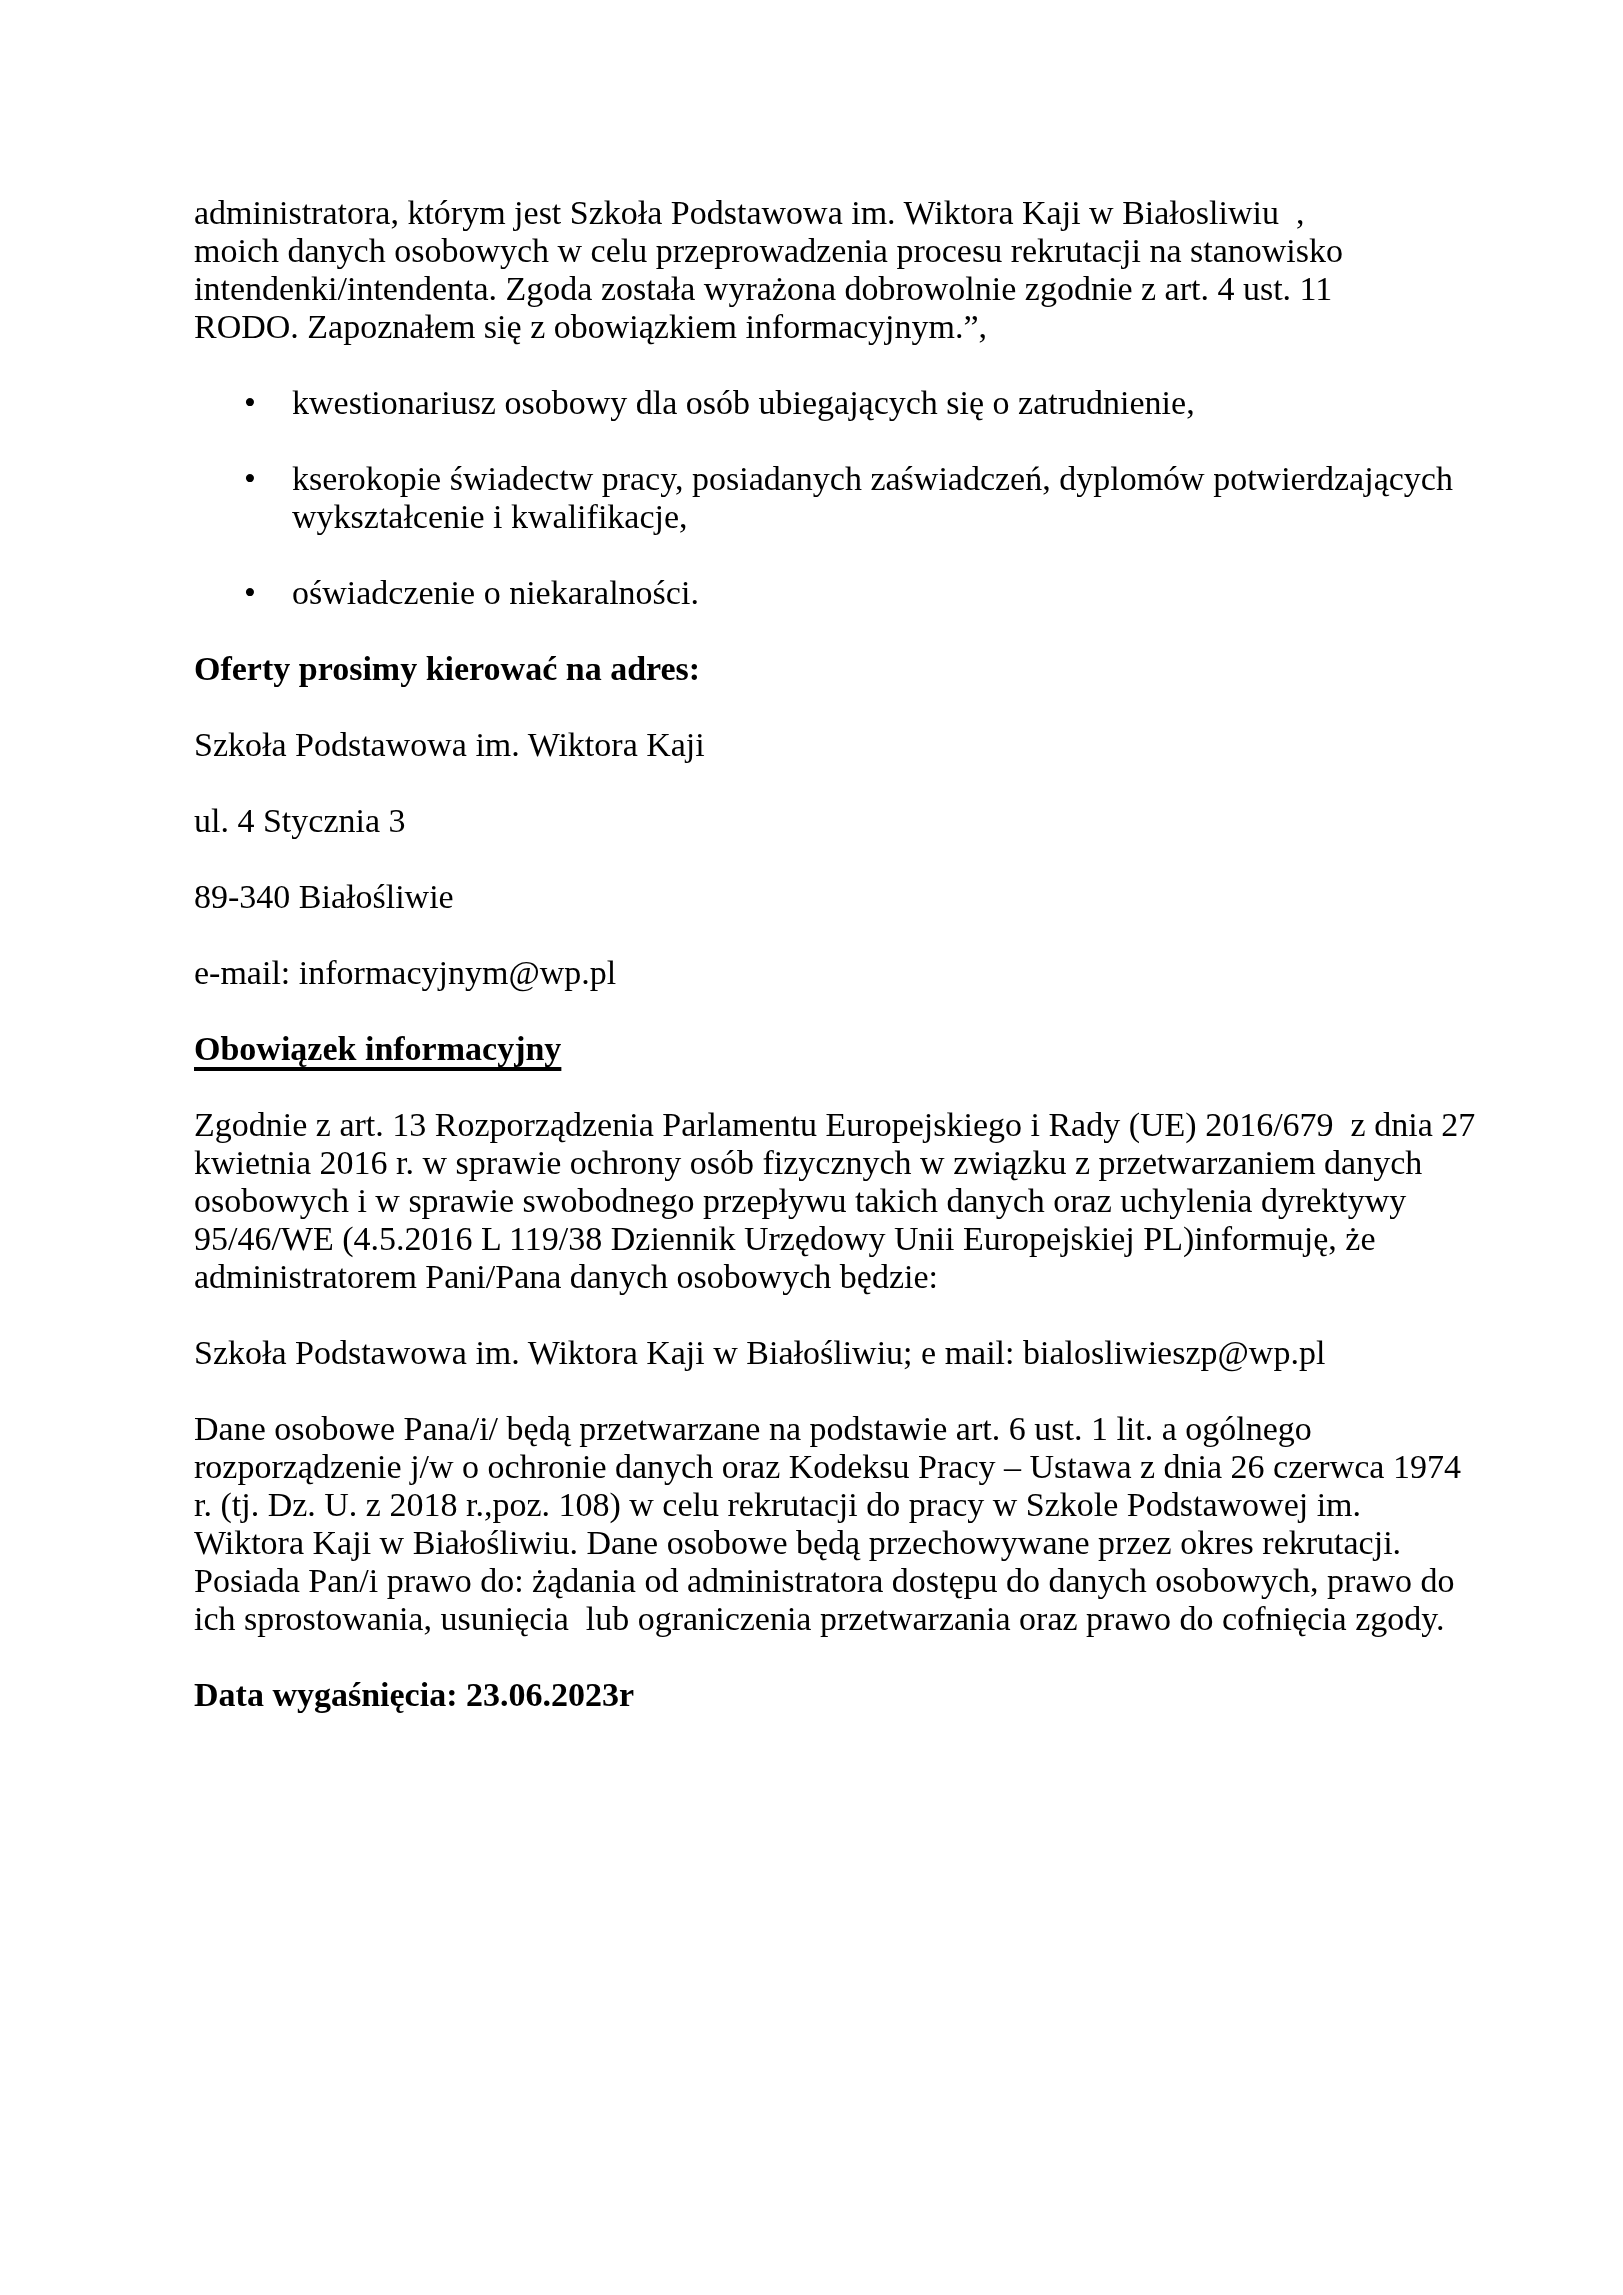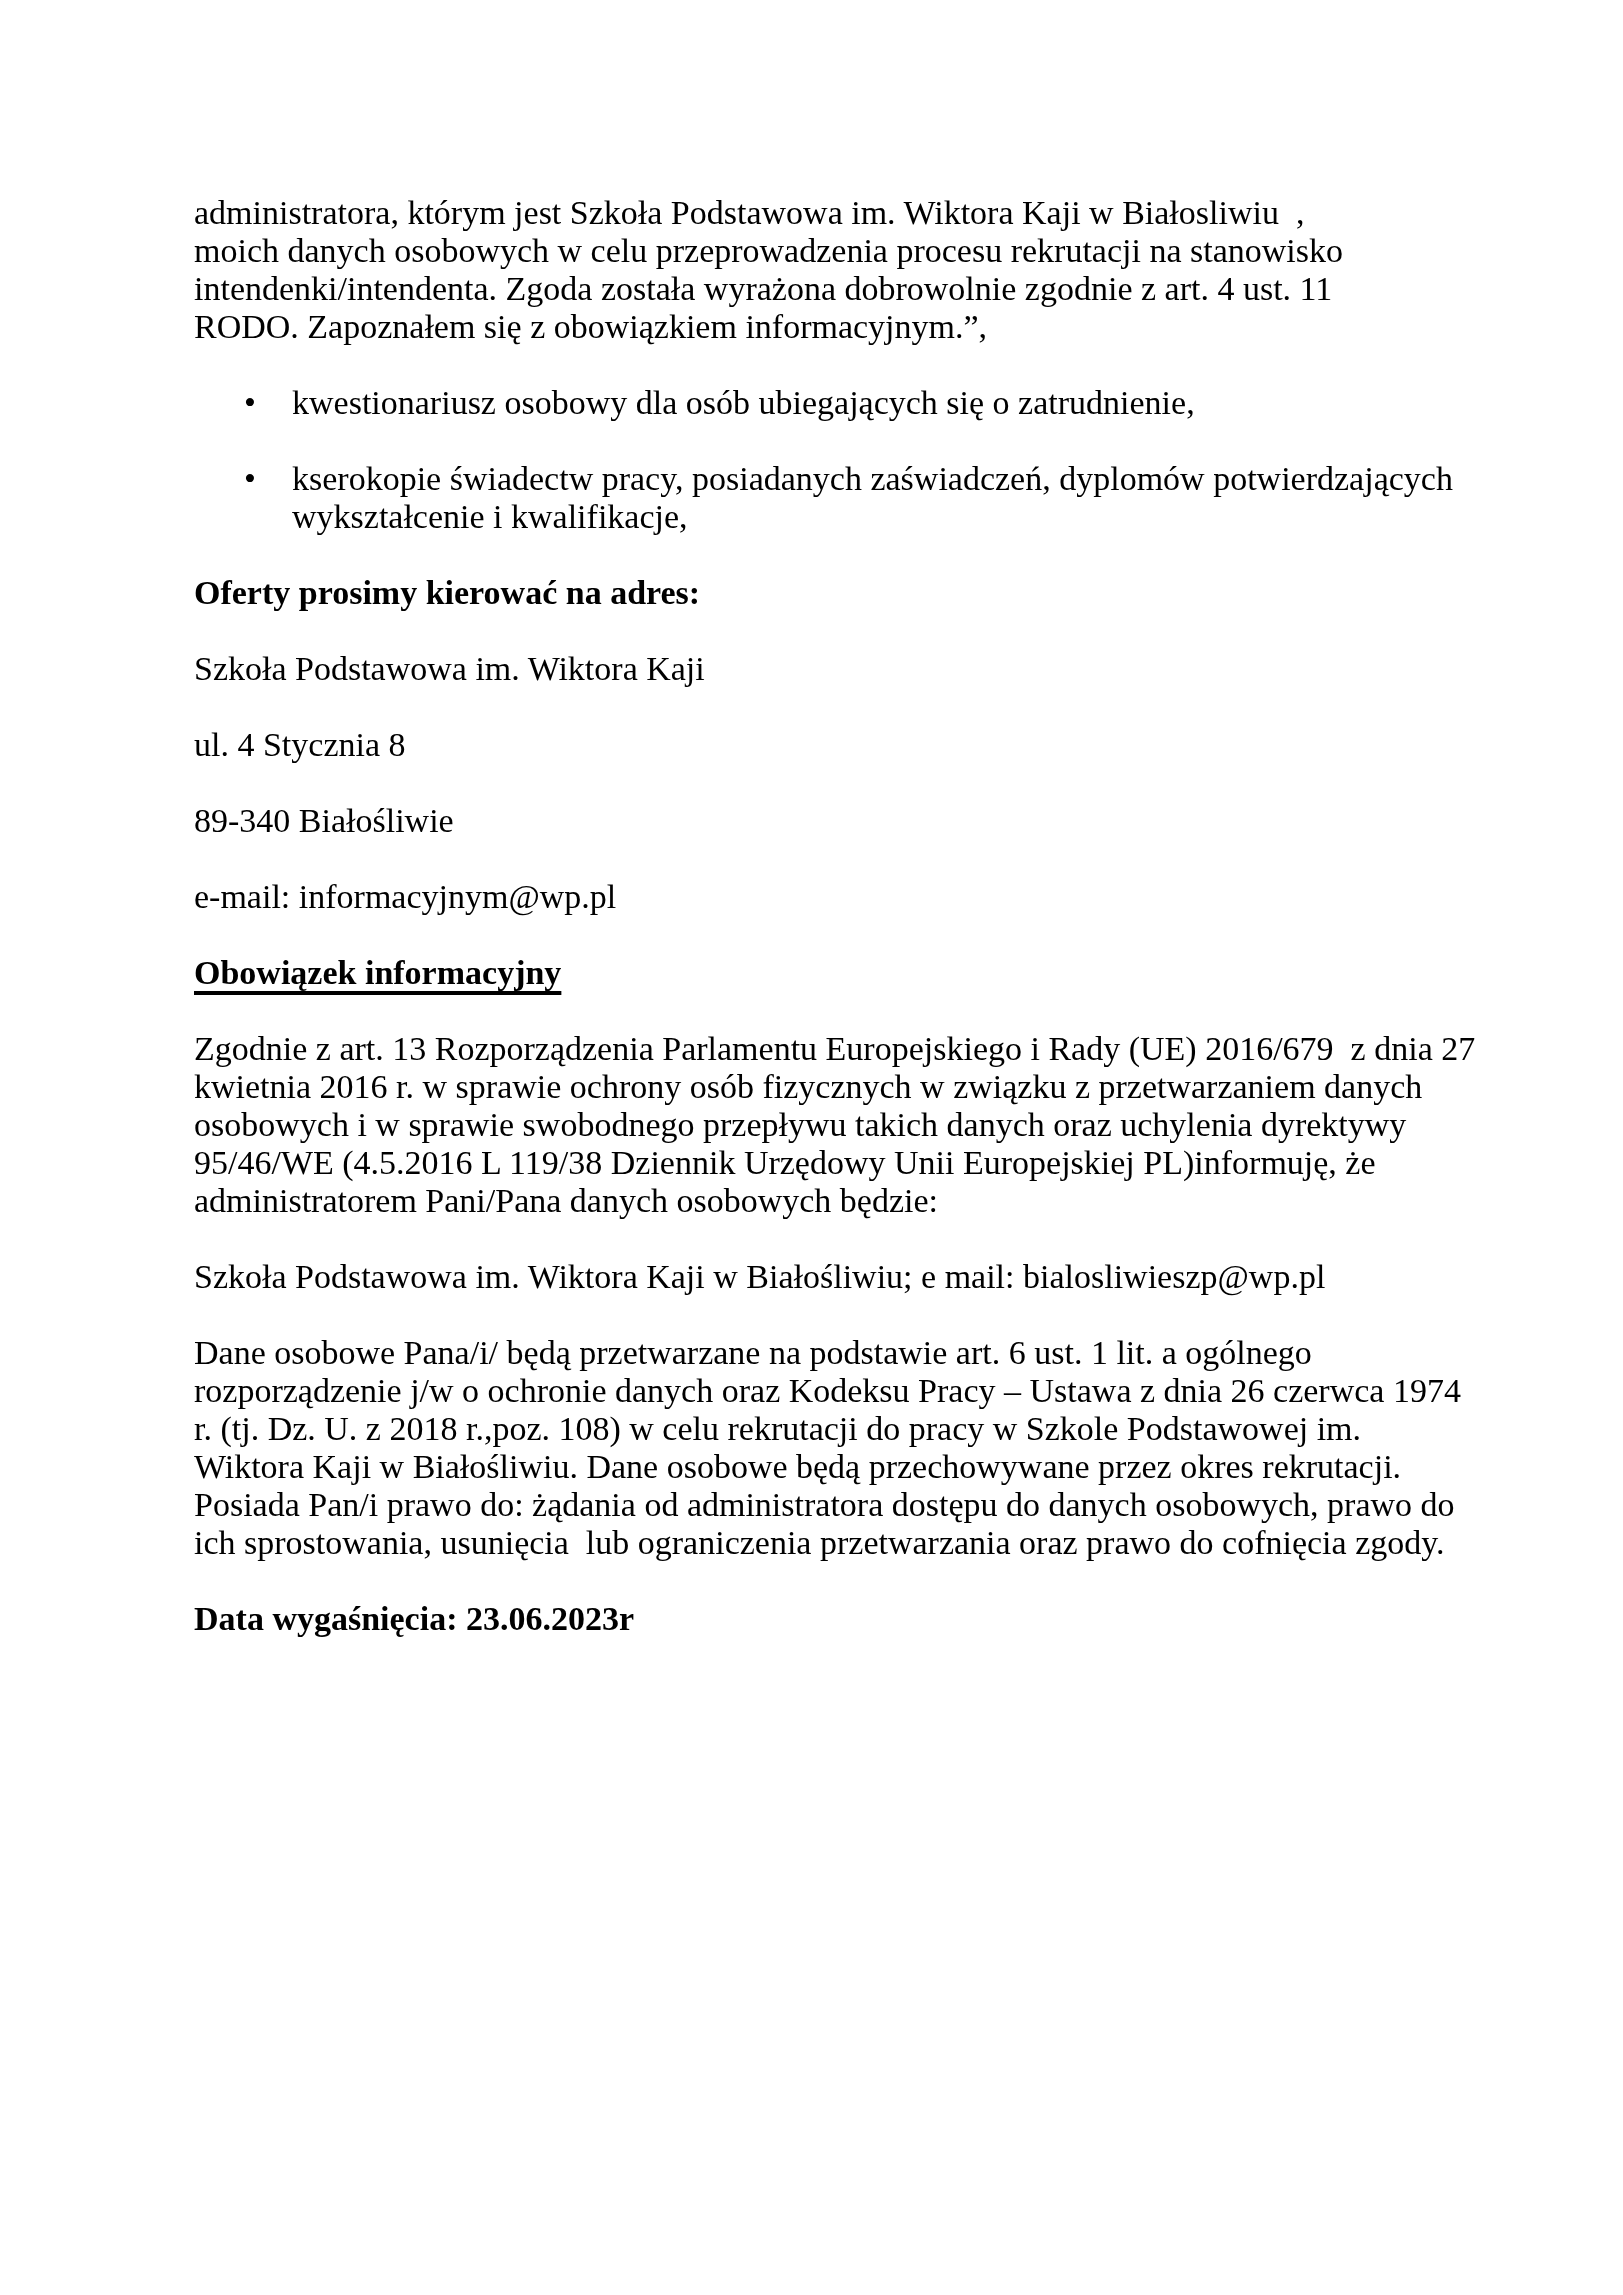--- a/index.html
+++ b/index.html
@@ -72,26 +72,27 @@
 
   <p class="ml indent consent">administratora, którym jest Szkoła Podstawowa im. Wiktora Kaji w Białosliwiu  ,
 moich danych osobowych w celu przeprowadzenia procesu rekrutacji na stanowisko
 intendenki/intendenta. Zgoda została wyrażona dobrowolnie zgodnie z art. 4 ust. 11
 RODO. Zapoznałem się z obowiązkiem informacyjnym.”,</p>
 
   <ul class="doc-list">
     <li class="ml">kwestionariusz osobowy dla osób ubiegających się o zatrudnienie,</li>
     <li class="ml">kserokopie świadectw pracy, posiadanych zaświadczeń, dyplomów potwierdzających
 wykształcenie i kwalifikacje,</li>
+    <li class="ml">oświadczenie o niekaralności.</li>
   </ul>
 
   <p class="bold indent">Oferty prosimy kierować na adres:</p>
 
   <p>Szkoła Podstawowa im. Wiktora Kaji</p>
-  <p>ul. 4 Stycznia 8</p>
+  <p>ul. 4 Stycznia 3</p>
   <p>89-340 Białośliwie</p>
   <p>e-mail: informacyjnym@wp.pl</p>
 
 
   <p class="heading-underline">Obowiązek informacyjny</p>
 
   <p class="ml">Zgodnie z art. 13 Rozporządzenia Parlamentu Europejskiego i Rady (UE) 2016/679  z dnia 27
 kwietnia 2016 r. w sprawie ochrony osób fizycznych w związku z przetwarzaniem danych
 osobowych i w sprawie swobodnego przepływu takich danych oraz uchylenia dyrektywy
 95/46/WE (4.5.2016 L 119/38 Dziennik Urzędowy Unii Europejskiej PL)informuję, że

